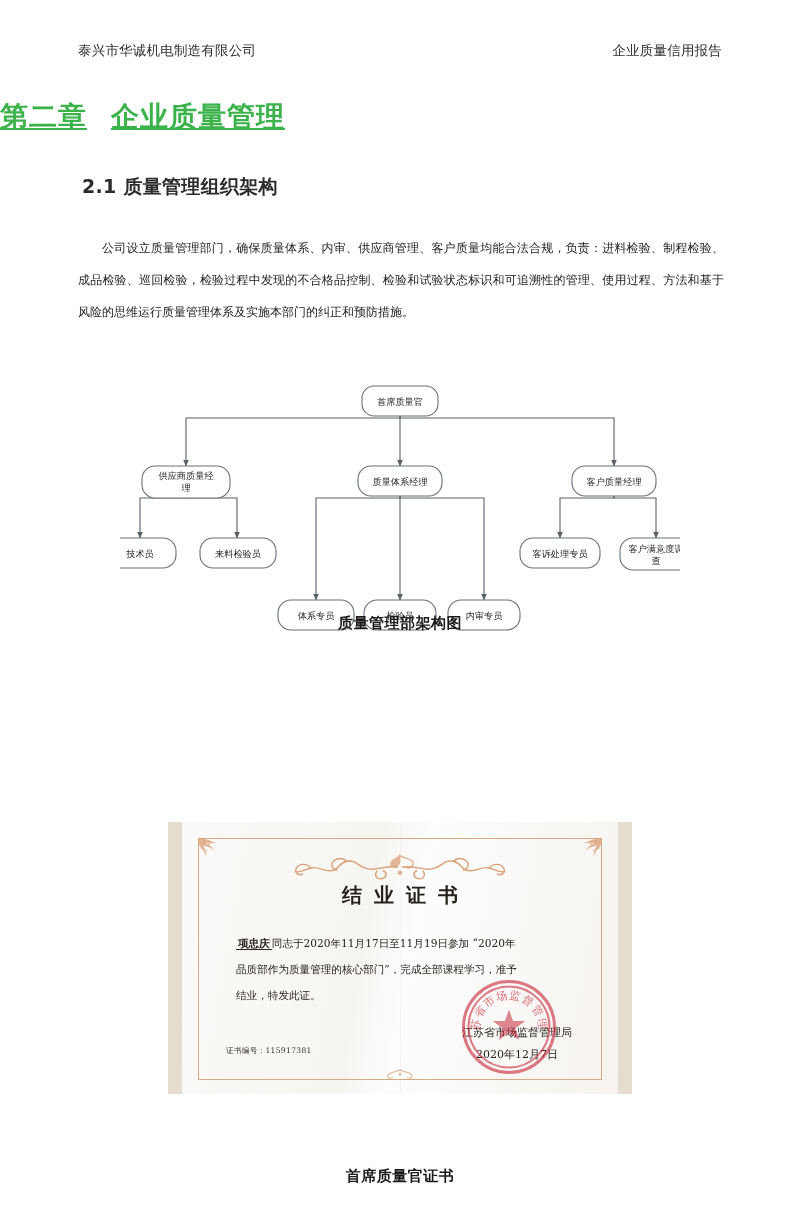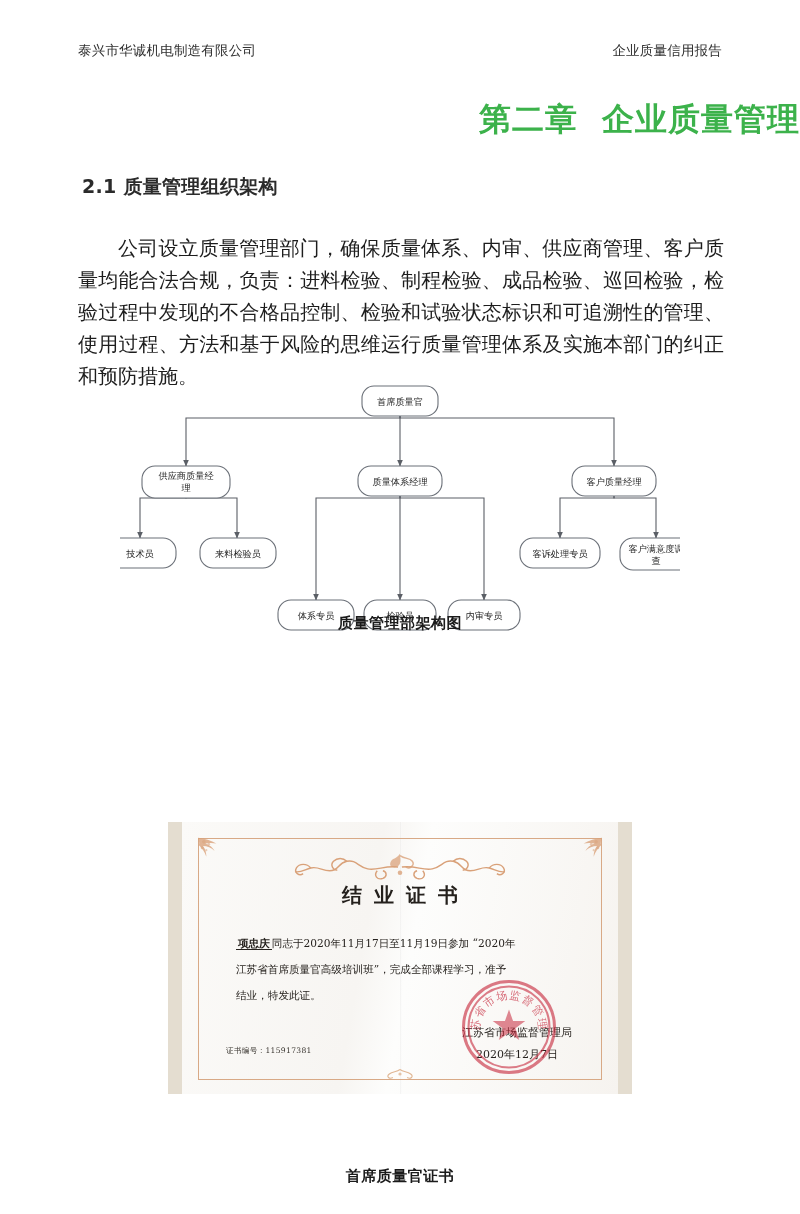--- a/index.html
+++ b/index.html
@@ -20,40 +20,41 @@
     position: absolute;
     top: 42px; left: 78px; right: 78px;
     display: flex; justify-content: space-between; align-items: baseline;
     font-size: 13.5px; color: #303030; letter-spacing: 0.2px;
   }
 
   
   .chapter-title {
     position: absolute;
     top: 98px; left: 0; right: 0;
-    text-align: right;
-    font-size: 32px; font-weight: bold;
+    text-align: left;
+    font-size: 28px; font-weight: bold;
     color: #3cb24b;
     letter-spacing: 1px;
+    text-decoration: underline;
   }
   .chapter-title .gap { display: inline-block; width: 24px; }
 
   
   .section-heading {
     position: absolute;
     top: 174px; left: 82px;
     font-size: 19px; font-weight: bold; color: #2b2b2b;
     letter-spacing: 0.3px;
   }
 
   
   .para {
     position: absolute;
     left: 78px; width: 646px;
-    font-size: 20px; line-height: 32px;
+    font-size: 12px; line-height: 32px;
     color: #1d1d1d;
     text-align: justify;
     text-justify: inter-ideograph;
     text-indent: 2em;
   }
   #para-1 { top: 232px; }
   #para-2 { top: 706px; }
 
   
   .orgchart-wrap {
@@ -305,21 +306,21 @@
           <path d="M96,24 C92,29 96,34 102,32 C107,30 106,25 102,24"></path>
           <path d="M144,24 C148,29 144,34 138,32 C133,30 134,25 138,24"></path>
           <circle cx="120" cy="26" r="2.4" fill="currentColor" stroke="none" opacity=".8"></circle>
         </svg>
       </div>
 
       <div class="cert-title">结业证书</div>
 
       <div class="cert-body">
         <span class="name">项忠庆</span><span>同志于2020年11月17日至11月19日参加 “2020年</span><br>
-        <span>江苏省首席质量官高级培训班”，完成全部课程学习，准予</span><br>
+        <span>品质部作为质量管理的核心部门”，完成全部课程学习，准予</span><br>
         <span>结业，特发此证。</span>
       </div>
 
       <div class="cert-no">证书编号：115917381</div>
 
       <div class="cert-sign">
         <div>江苏省市场监督管理局</div>
         <div>2020年12月7日</div>
       </div>
 

